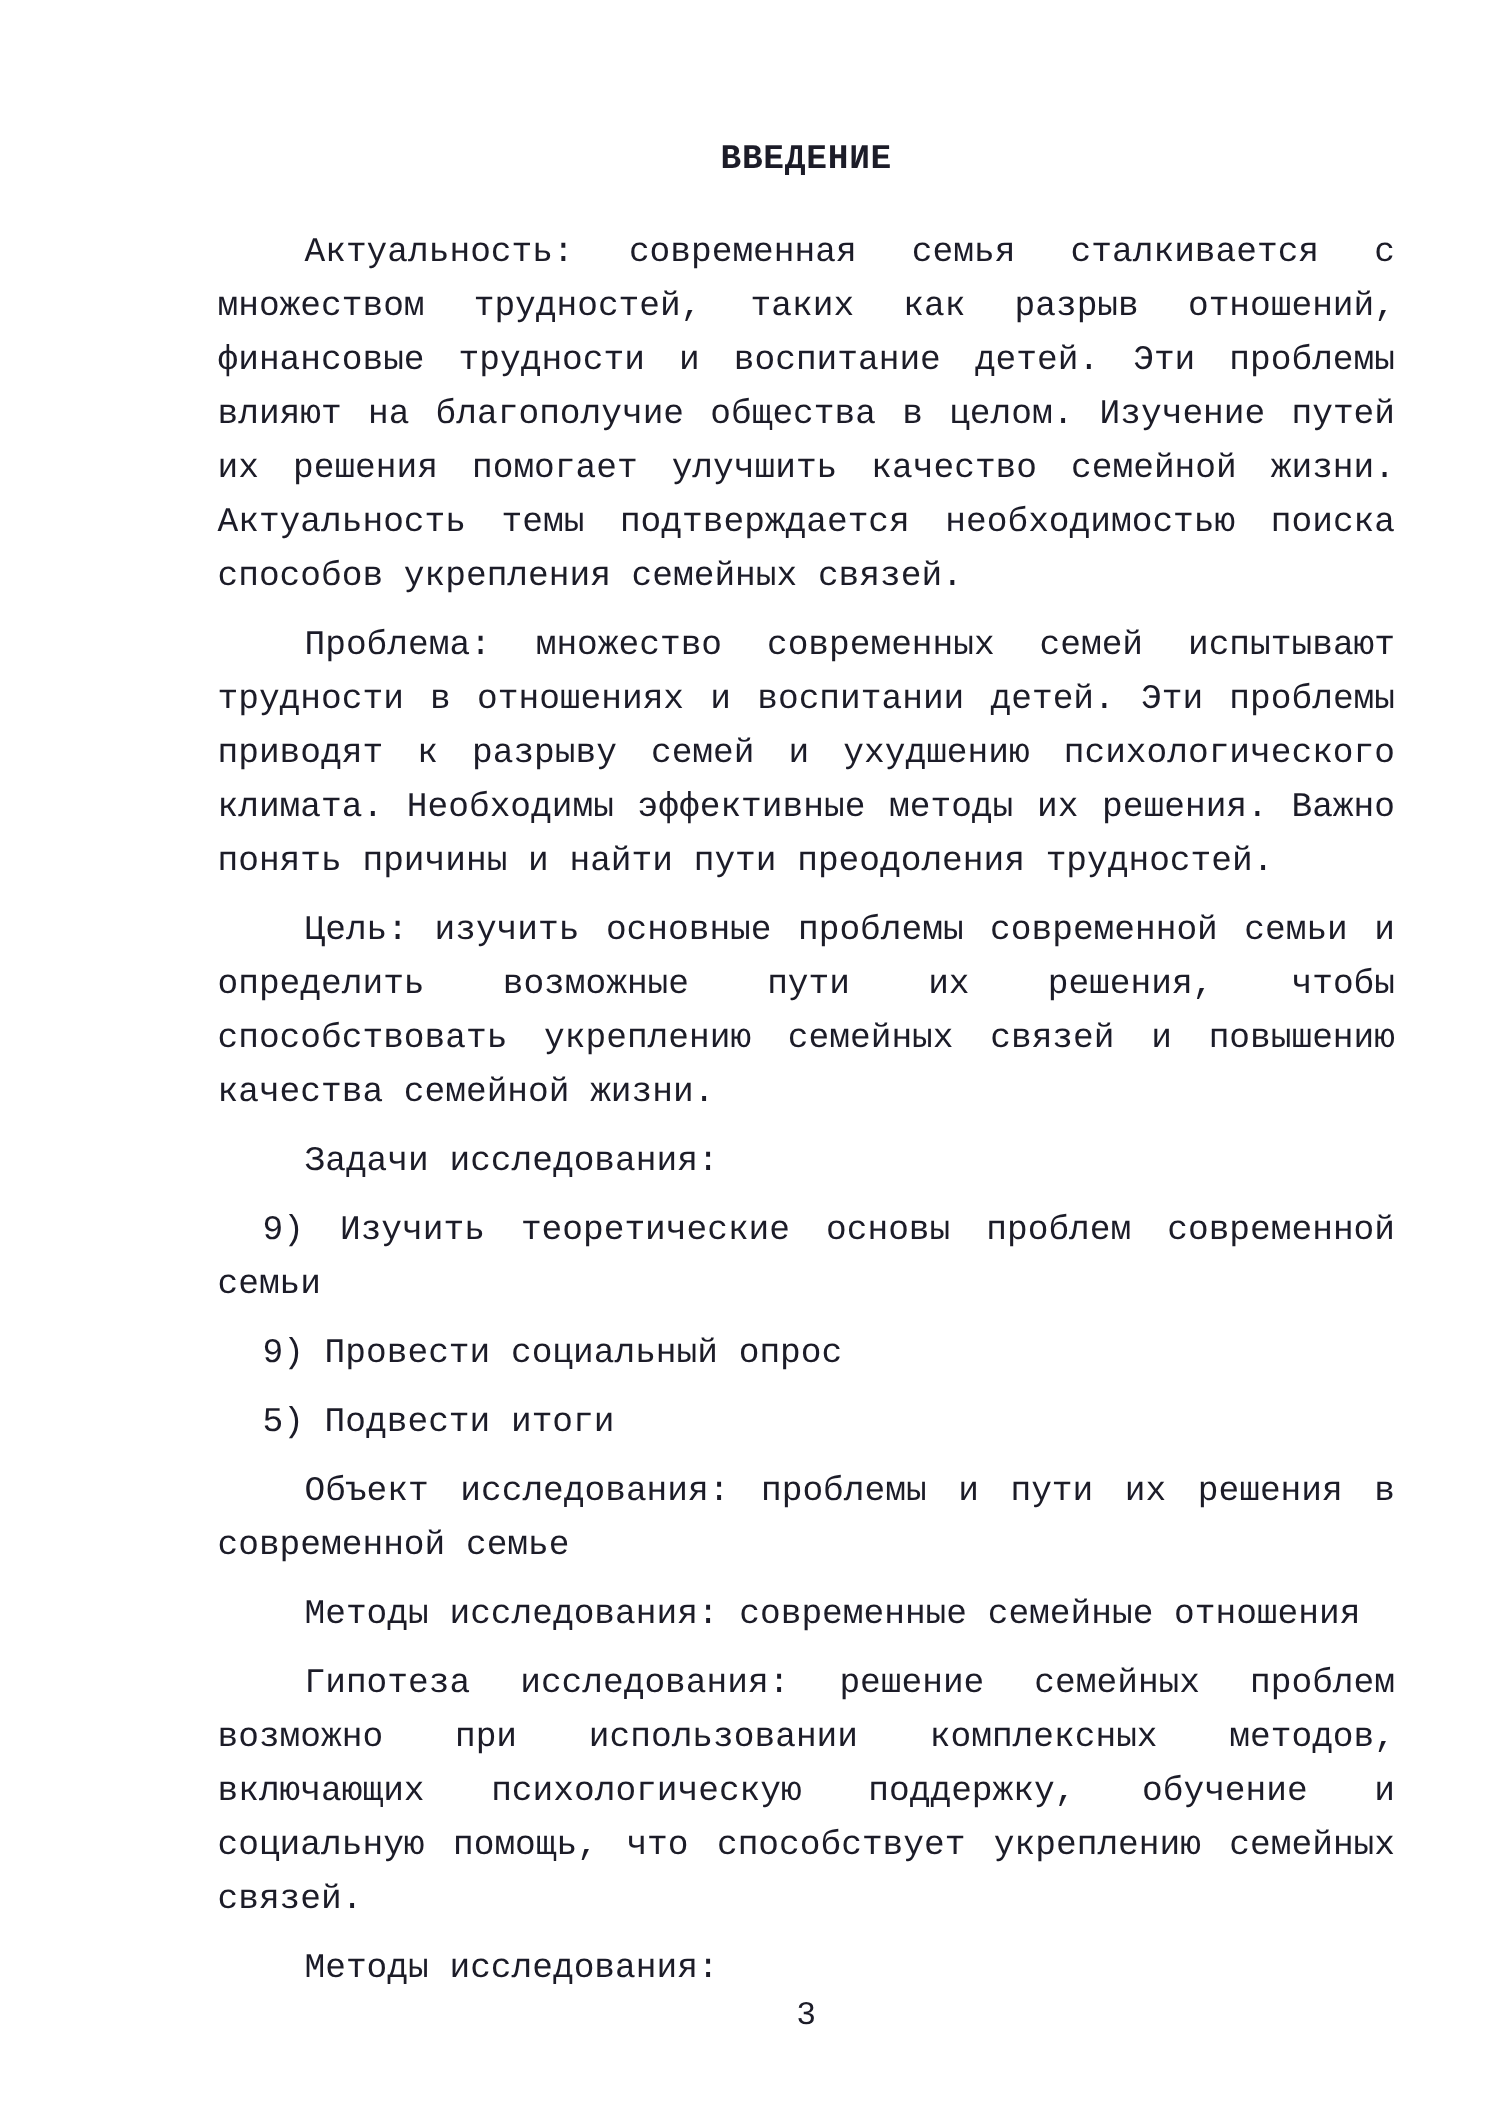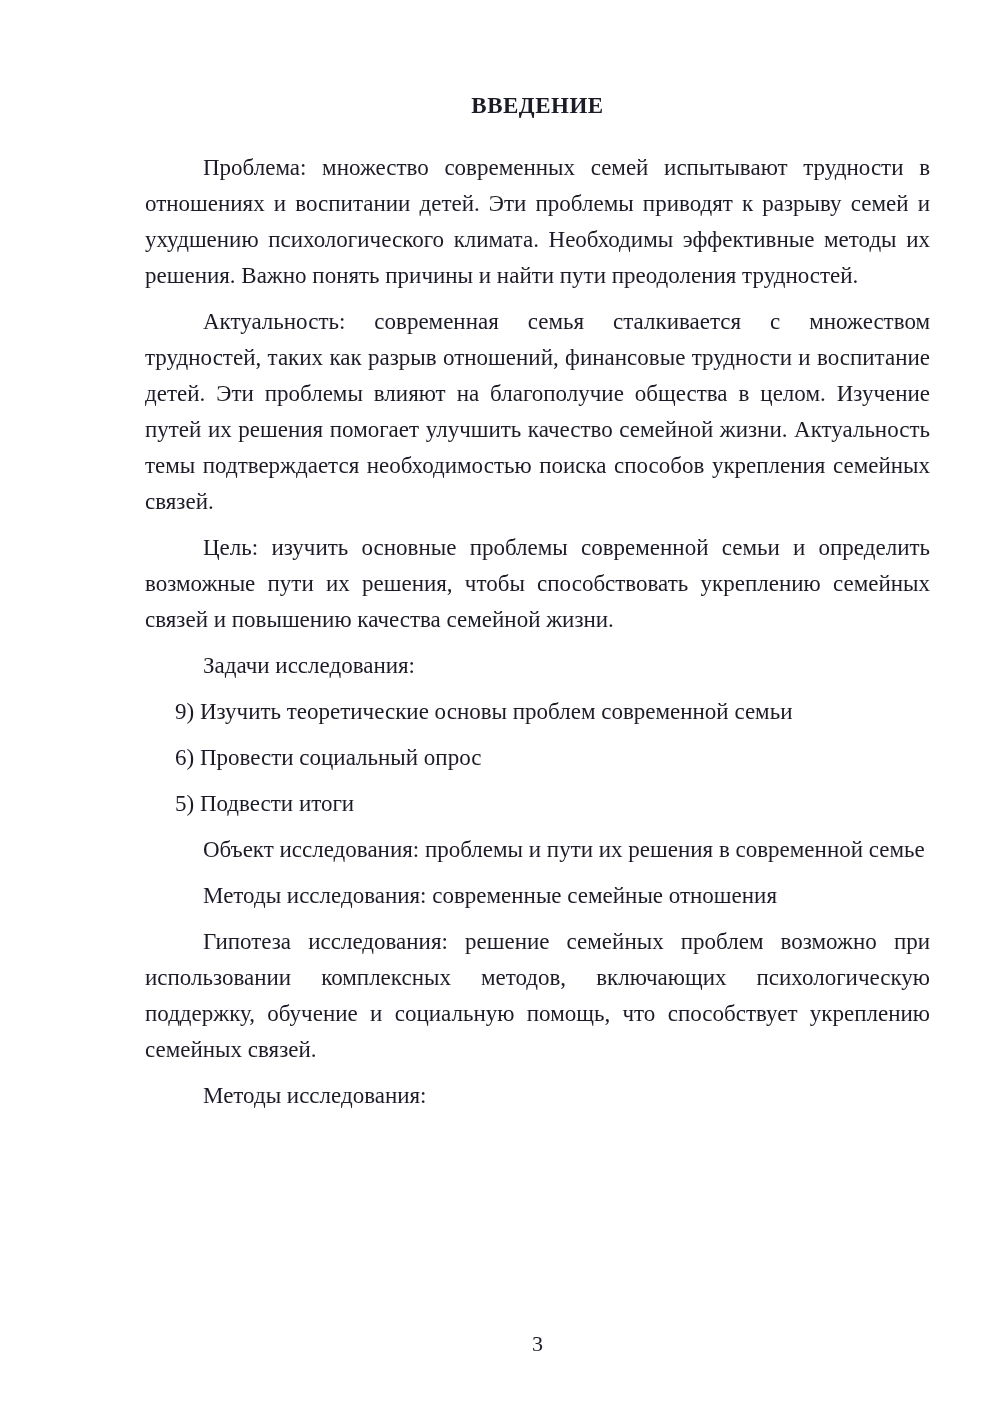--- a/index.html
+++ b/index.html
@@ -6,21 +6,21 @@
     margin: 0;
     padding: 0;
     background: #ffffff;
   }
   .page {
     position: relative;
     width: 1000px;
     height: 1414px;
     box-sizing: border-box;
     background: #ffffff;
-    font-family: Liberation Serif, serif;
+    font-family: Liberation Mono, monospace;
     color: #1c1c28;
     font-size: 23px;
     line-height: 36px;
     padding: 88px 70px 0 145px;
     overflow: hidden;
   }
   .doc-title {
     font-size: 23px;
     font-weight: bold;
     text-align: center;
@@ -46,33 +46,33 @@
     font-size: 22px;
   }
 </style>
 </head>
 <body>
 
 <div class="page">
 
   <h1 class="doc-title">ВВЕДЕНИЕ</h1>
 
+  <p class="para">Актуальность: современная семья сталкивается с множеством трудностей, таких как разрыв отношений, финансовые трудности и воспитание детей. Эти проблемы влияют на благополучие общества в целом. Изучение путей их решения помогает улучшить качество семейной жизни. Актуальность темы подтверждается необходимостью поиска способов укрепления семейных связей.</p>
+
   <p class="para">Проблема: множество современных семей испытывают трудности в отношениях и воспитании детей. Эти проблемы приводят к разрыву семей и ухудшению психологического климата. Необходимы эффективные методы их решения. Важно понять причины и найти пути преодоления трудностей.</p>
-
-  <p class="para">Актуальность: современная семья сталкивается с множеством трудностей, таких как разрыв отношений, финансовые трудности и воспитание детей. Эти проблемы влияют на благополучие общества в целом. Изучение путей их решения помогает улучшить качество семейной жизни. Актуальность темы подтверждается необходимостью поиска способов укрепления семейных связей.</p>
 
   <p class="para">Цель: изучить основные проблемы современной семьи и определить возможные пути их решения, чтобы способствовать укреплению семейных связей и повышению качества семейной жизни.</p>
 
   <p class="para">Задачи исследования:</p>
 
   <p class="list-item">9) Изучить теоретические основы проблем современной семьи</p>
 
 
 
-  <p class="list-item">6) Провести социальный опрос</p>
+  <p class="list-item">9) Провести социальный опрос</p>
 
   <p class="list-item">5) Подвести итоги</p>
 
   <p class="para">Объект исследования: проблемы и пути их решения в современной семье</p>
 
   <p class="para">Методы исследования: современные семейные отношения</p>
 
   <p class="para">Гипотеза исследования: решение семейных проблем возможно при использовании комплексных методов, включающих психологическую поддержку, обучение и социальную помощь, что способствует укреплению семейных связей.</p>
 
   <p class="para">Методы исследования:</p>

